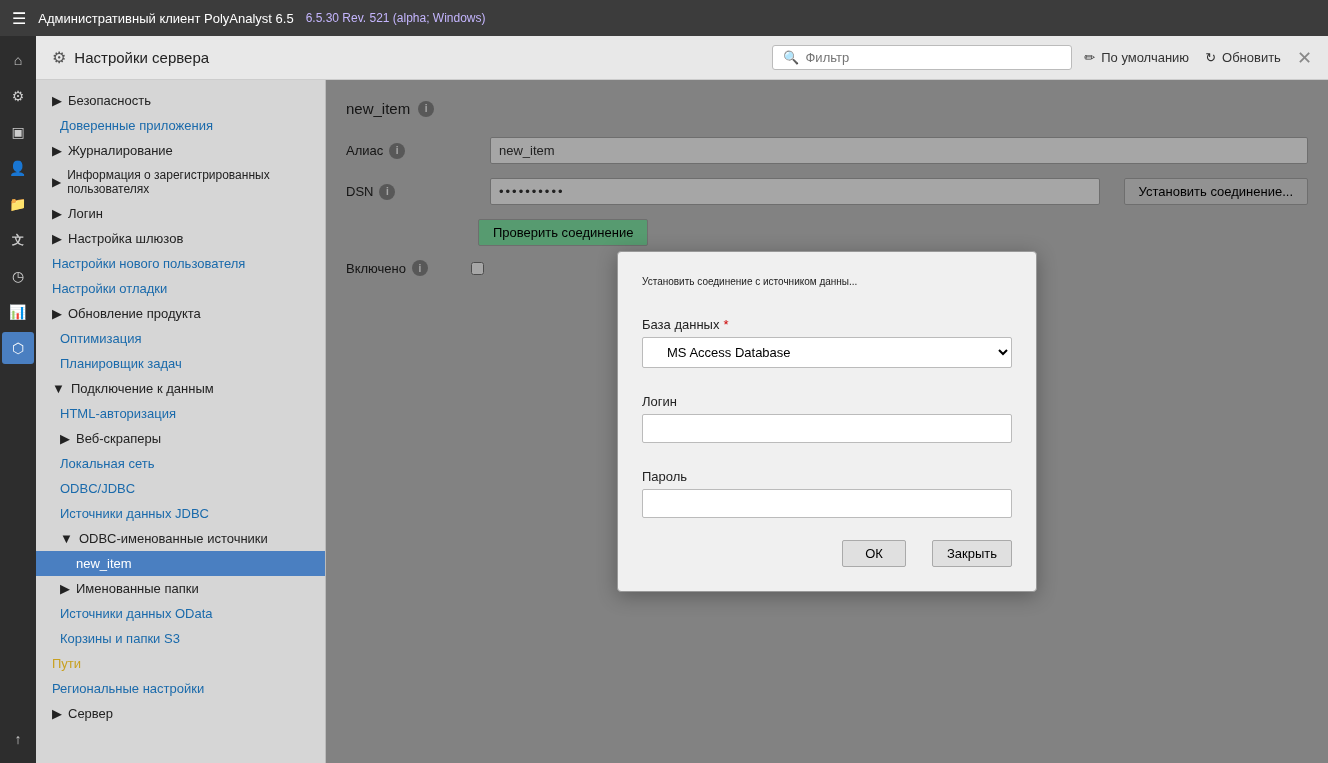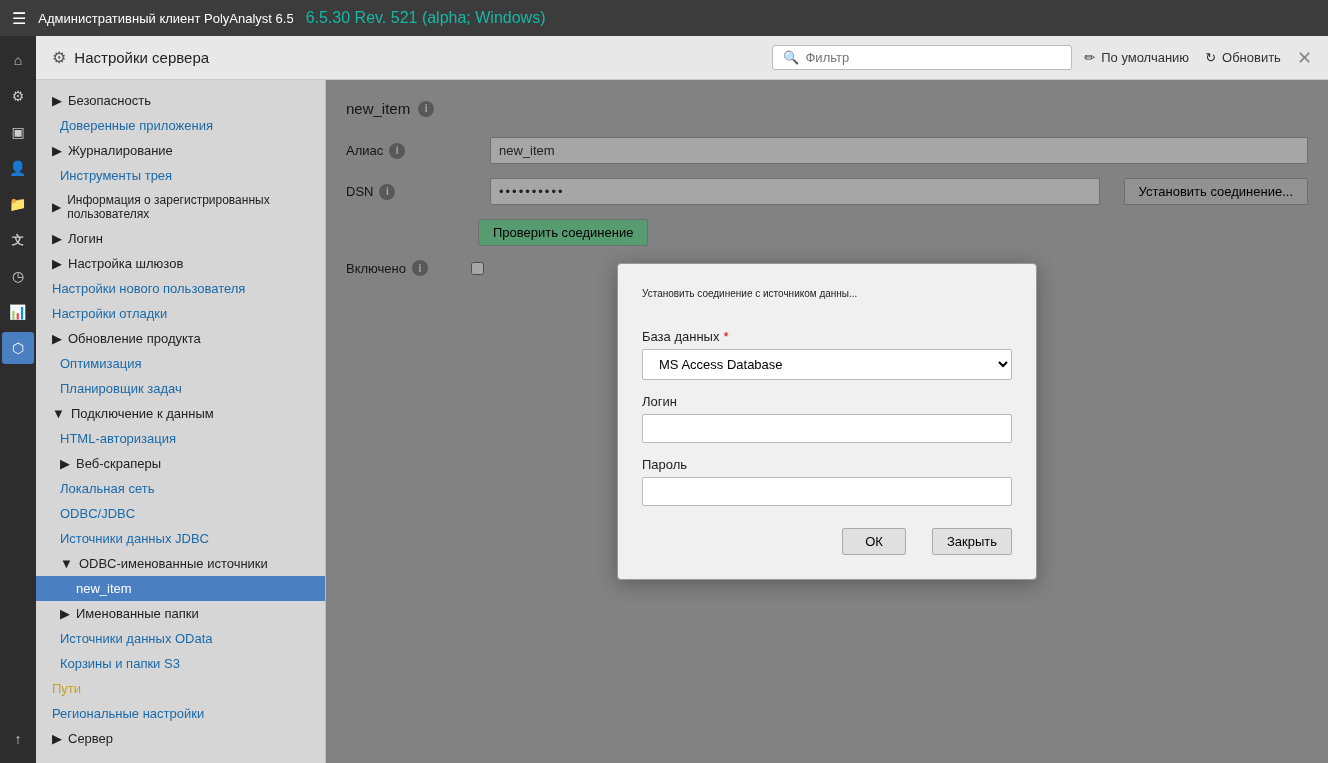--- a/index.html
+++ b/index.html
@@ -11,21 +11,21 @@
       color: #fff;
       height: 36px;
       display: flex;
       align-items: center;
       padding: 0 12px;
       gap: 12px;
       font-size: 13px;
     }
     .titlebar-menu-icon { font-size: 16px; cursor: pointer; }
     .titlebar-title { font-weight: 500; }
-    .titlebar-version { color: #14b8a6; font-size: 16px; }
+    .titlebar-version { color: #c4b5fd; font-size: 12px; }
 
     
     .app-layout {
       display: flex;
       height: calc(763px - 36px);
     }
 
     
     .icon-sidebar {
       width: 36px;
@@ -260,25 +260,26 @@
       font-size: 10px;
       font-weight: 500;
       margin-bottom: 30px;
     }
     .modal-label {
       font-size: 13px;
       margin-bottom: 5px;
       display: flex;
       align-items: center;
       gap: 4px;
+      margin-top: 12px;
     }
     .required { color: #c00; }
     .modal-select {
       width: 100%;
-      padding: 6px 12px;
+      padding: 6px 20px;
       border: 1px solid #bbb;
       border-radius: 2px;
       font-size: 13px;
       background: #fff;
       margin-bottom: 14px;
       cursor: pointer;
     }
     .modal-input {
       width: 100%;
       padding: 6px 8px;
@@ -365,23 +366,20 @@
 
     <div class="main-body">
 
       <div class="nav-tree">
 
         <div class="nav-item category">▶ <span>Безопасность</span></div>
         <div class="nav-item indented link">
             <span>Доверенные приложения</span>
           </div>
         <div class="nav-item category">▶ <span>Журналирование</span></div>
-        <div class="nav-item indented link">
-            <span>Инструменты трея</span>
-          </div>
         <div class="nav-item category" style="font-size:12px;">▶ <span>Информация о зарегистрированных пользователях</span></div>
         <div class="nav-item category">▶ <span>Логин</span></div>
         <div class="nav-item category">▶ <span>Настройка шлюзов</span></div>
         <div class="nav-item link">
             <span>Настройки нового пользователя</span>
           </div>
         <div class="nav-item link">
             <span>Настройки отладки</span>
           </div>
         <div class="nav-item category">▶ <span>Обновление продукта</span></div>

